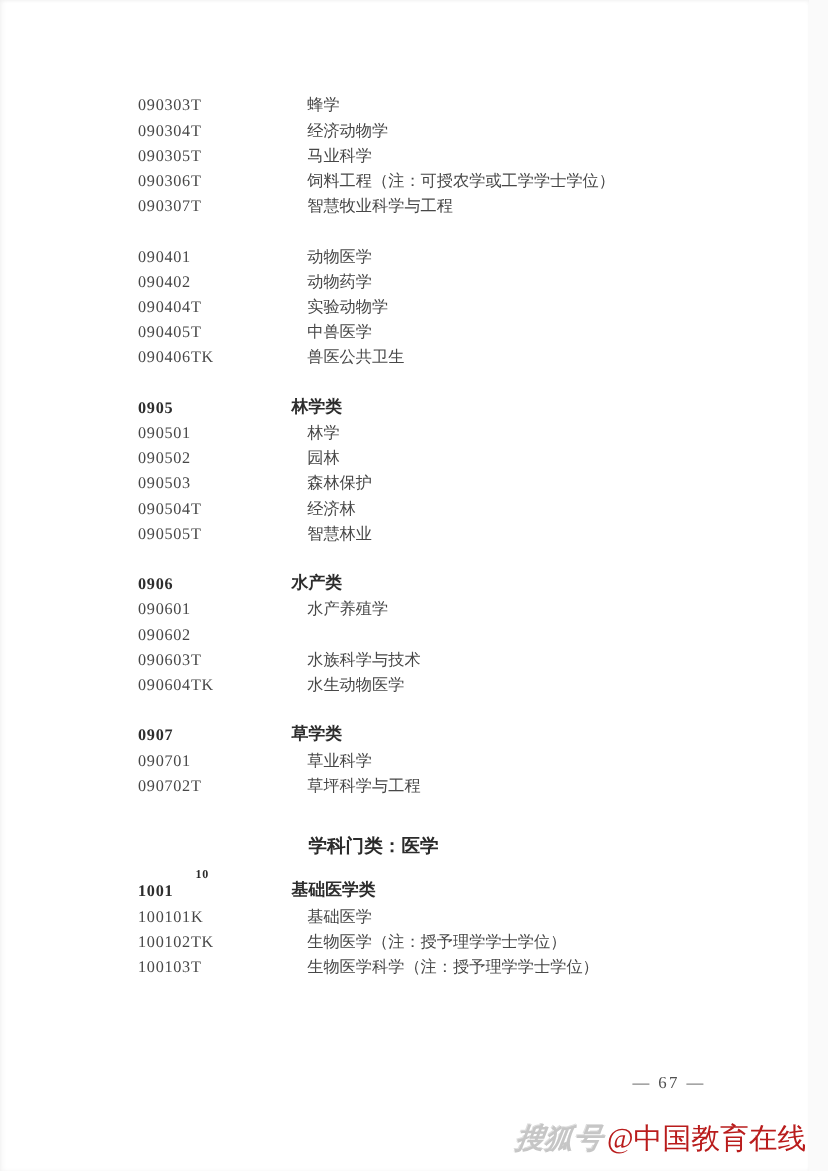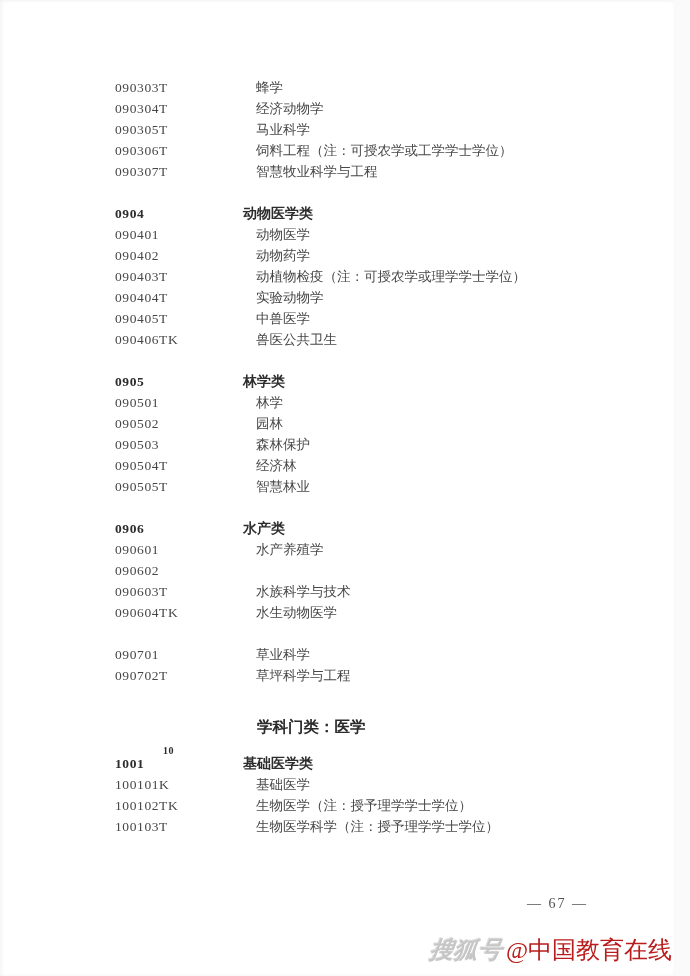--- a/index.html
+++ b/index.html
@@ -109,37 +109,29 @@
         <span class="col-code">090306T</span>
         <span class="col-name">饲料工程（注：可授农学或工学学士学位）</span>
       </div>
       <div class="row item">
         <span class="col-code">090307T</span>
         <span class="col-name">智慧牧业科学与工程</span>
       </div>
     </div>
 
     <div class="section">
-      <div class="row header">
-        <span class="col-code">0904</span>
-        <span class="col-name">动物医学类</span>
-      </div>
       <div class="row item">
         <span class="col-code">090401</span>
         <span class="col-name">动物医学</span>
       </div>
       <div class="row item">
         <span class="col-code">090402</span>
         <span class="col-name">动物药学</span>
       </div>
       <div class="row item">
-        <span class="col-code">090403T</span>
-        <span class="col-name">动植物检疫（注：可授农学或理学学士学位）</span>
-      </div>
-      <div class="row item">
         <span class="col-code">090404T</span>
         <span class="col-name">实验动物学</span>
       </div>
       <div class="row item">
         <span class="col-code">090405T</span>
         <span class="col-name">中兽医学</span>
       </div>
       <div class="row item">
         <span class="col-code">090406TK</span>
         <span class="col-name">兽医公共卫生</span>
@@ -189,20 +181,24 @@
         <span class="col-code">090603T</span>
         <span class="col-name">水族科学与技术</span>
       </div>
       <div class="row item">
         <span class="col-code">090604TK</span>
         <span class="col-name">水生动物医学</span>
       </div>
     </div>
 
     <div class="section">
+      <div class="row header">
+        <span class="col-code">0907</span>
+        <span class="col-name">草学类</span>
+      </div>
       <div class="row item">
         <span class="col-code">090701</span>
         <span class="col-name">草业科学</span>
       </div>
       <div class="row item">
         <span class="col-code">090702T</span>
         <span class="col-name">草坪科学与工程</span>
       </div>
     </div>
 

